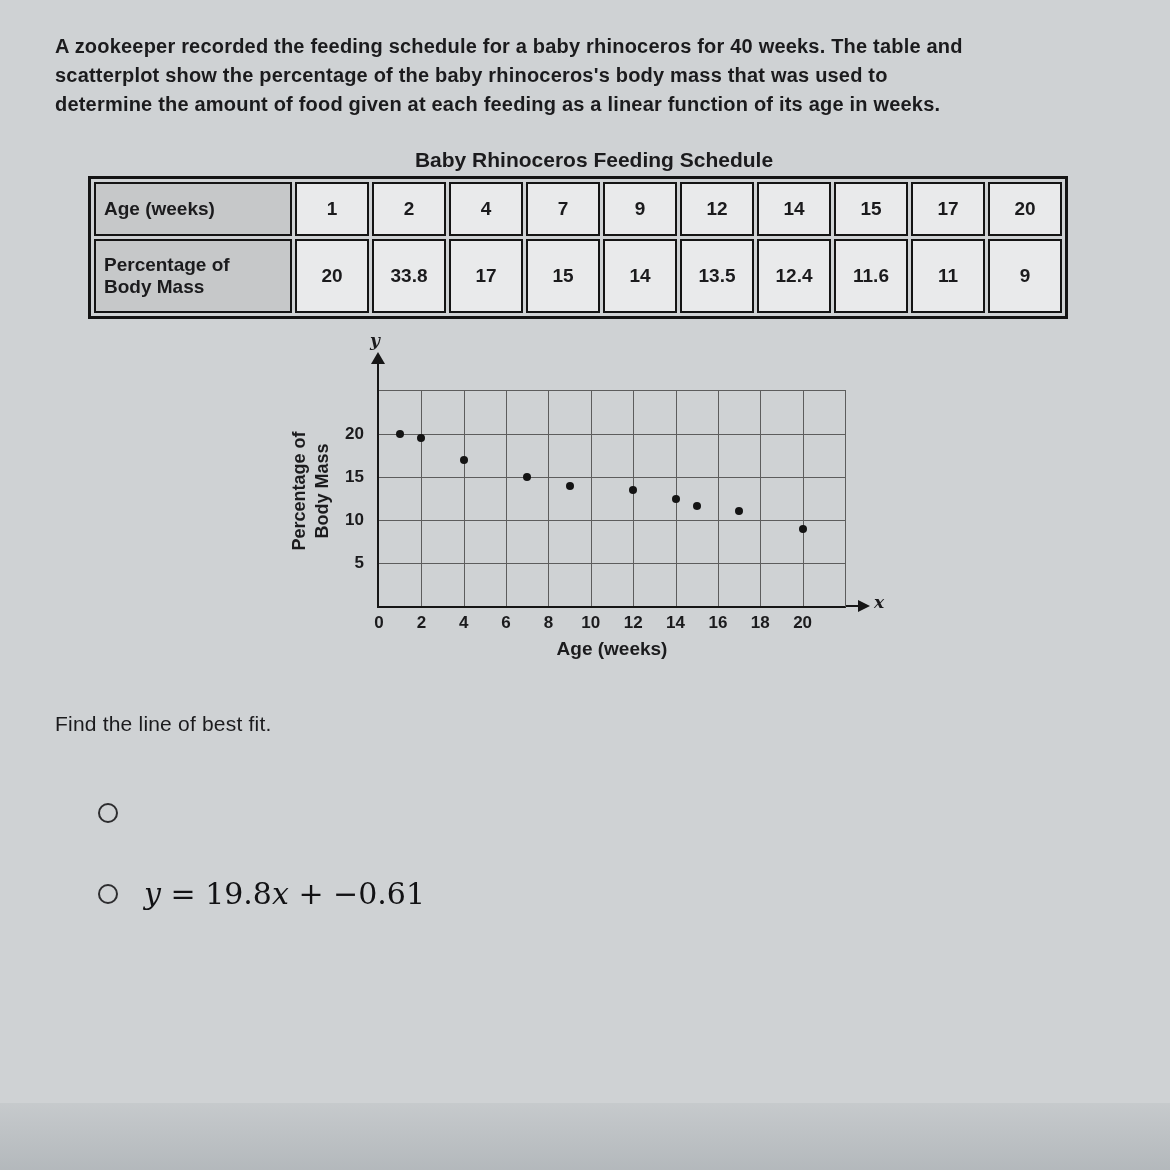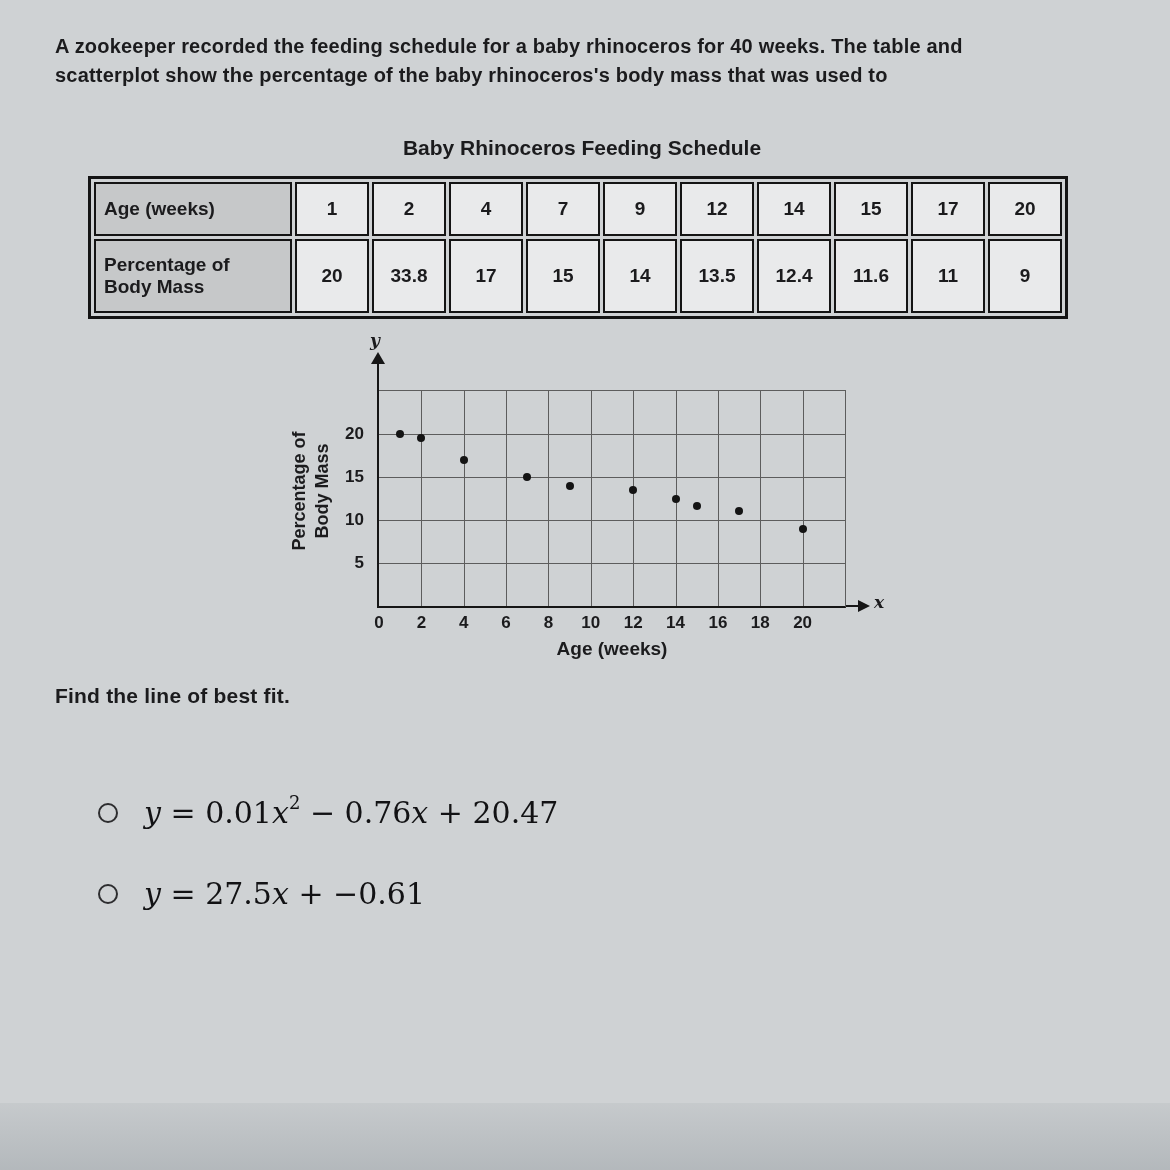--- a/index.html
+++ b/index.html
@@ -13,21 +13,21 @@
 
   
   .prompt{
     position:absolute;left:55px;top:12px;width:1085px;
     font-size:20px;font-weight:bold;line-height:29px;letter-spacing:0.2px;
   }
   .prompt span{display:block;}
 
   
   .table-title{
-    position:absolute;left:88px;top:132px;width:980px;margin:4px;
+    position:absolute;left:88px;top:132px;width:980px;margin:16px;
     text-align:center;font-size:21px;font-weight:bold;
   }
   table.schedule{
     position:absolute;left:88px;top:176px;width:980px;
     border-collapse:separate;border-spacing:3px;
     border:3px solid var(--table_border,#141414);
     table-layout:fixed;
   }
   table.schedule th, table.schedule td{
     border:2px solid var(--table_border,#141414);
@@ -82,22 +82,22 @@
   }
   .axis-letter{
     position:absolute;font-family:"DejaVu Serif", serif;
     font-style:italic;font-weight:bold;font-size:17px;
   }
   .axis-letter.y{left:370px;top:330px;}
   .axis-letter.x{left:874px;top:592px;}
 
   
   .instruction{
-    position:absolute;left:55px;top:684px;margin:0;
-    font-size:21px;font-weight:bold;letter-spacing:0.2px;
+    position:absolute;left:55px;top:712px;margin:0;
+    font-size:21px;font-weight:normal;letter-spacing:0.2px;
   }
 
   
   .options{position:absolute;left:60px;top:773px;width:1052px;}
   .option-row{
     display:flex;align-items:center;height:79px;margin-bottom:2px;cursor:pointer;
   }
   .option-row.selected{background:var(--highlight,#e9e3b5);}
   .radio{
     flex:0 0 auto;width:20px;height:20px;margin-left:38px;margin-right:26px;
@@ -124,20 +124,21 @@
   }
 </style>
 </head>
 <body>
 
 <div class="page">
 
   <p class="prompt">
     <span>A zookeeper recorded the feeding schedule for a baby rhinoceros for 40 weeks. The table and</span>
     <span>scatterplot show the percentage of the baby rhinoceros's body mass that was used to</span>
+    <span>determine the amount of food given at each feeding as a linear function of its age in weeks.</span>
   </p>
 
   <h2 class="table-title">Baby Rhinoceros Feeding Schedule</h2>
 
   <table class="schedule">
     <tbody>
       <tr class="r1">
         <th>Age (weeks)</th>
         <td>1</td>
         <td>2</td>
@@ -223,23 +224,22 @@
     <div class="x-arrow-line"></div>
     <div class="x-arrow-head"></div>
     <span class="axis-letter x">x</span>
   </div>
 
   <p class="instruction">Find the line of best fit.</p>
 
   <div class="options">
     <div class="option-row">
       <span class="radio"></span>
-      <span class="formula"><span class="m-var">y</span><span> = 0.01</span><span class="m-var">x</span><sup>2</sup><span> − 0.76</span><span class="m-var">x</span><span> + 20.47</span></span>
     </div>
     <div class="option-row">
       <span class="radio"></span>
-      <span class="formula"><span class="m-var">y</span><span> = 27.5</span><span class="m-var">x</span><span> + −0.61</span></span>
+      <span class="formula"><span class="m-var">y</span><span> = 19.8</span><span class="m-var">x</span><span> + −0.61</span></span>
     </div>
   </div>
 
   <div class="photo-band"></div>
 
 </div>
 
 </body></html>

